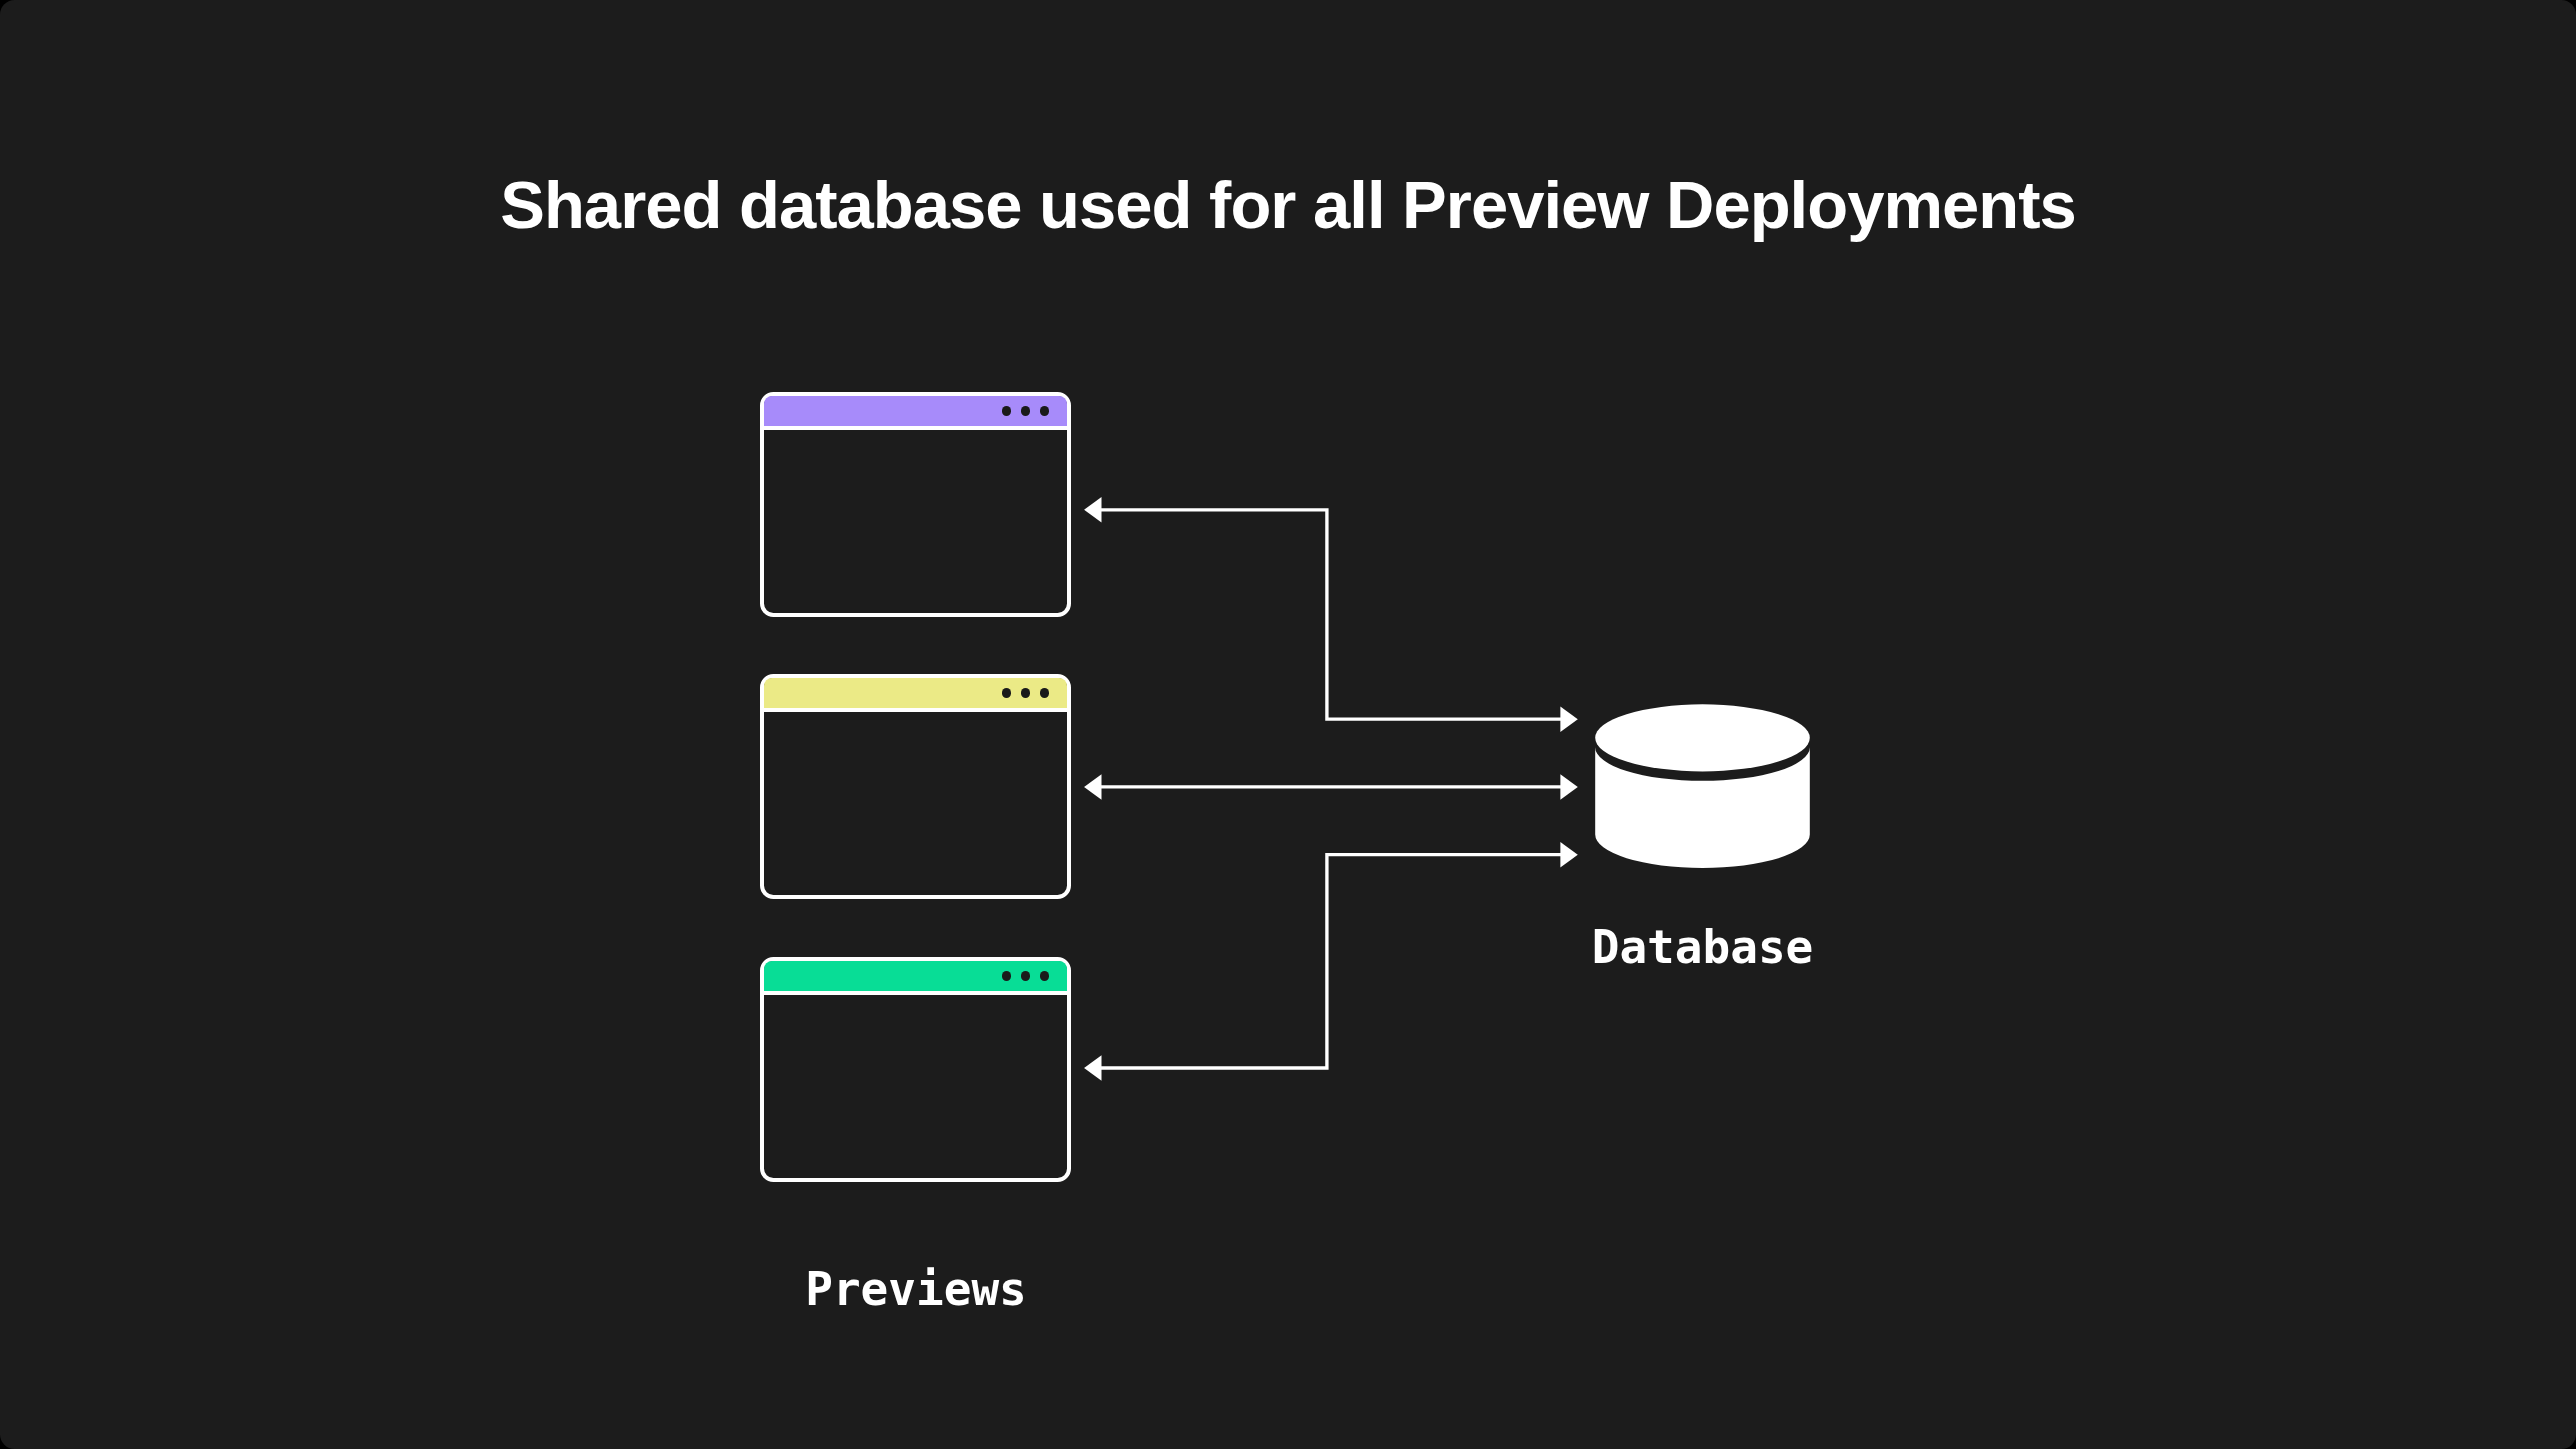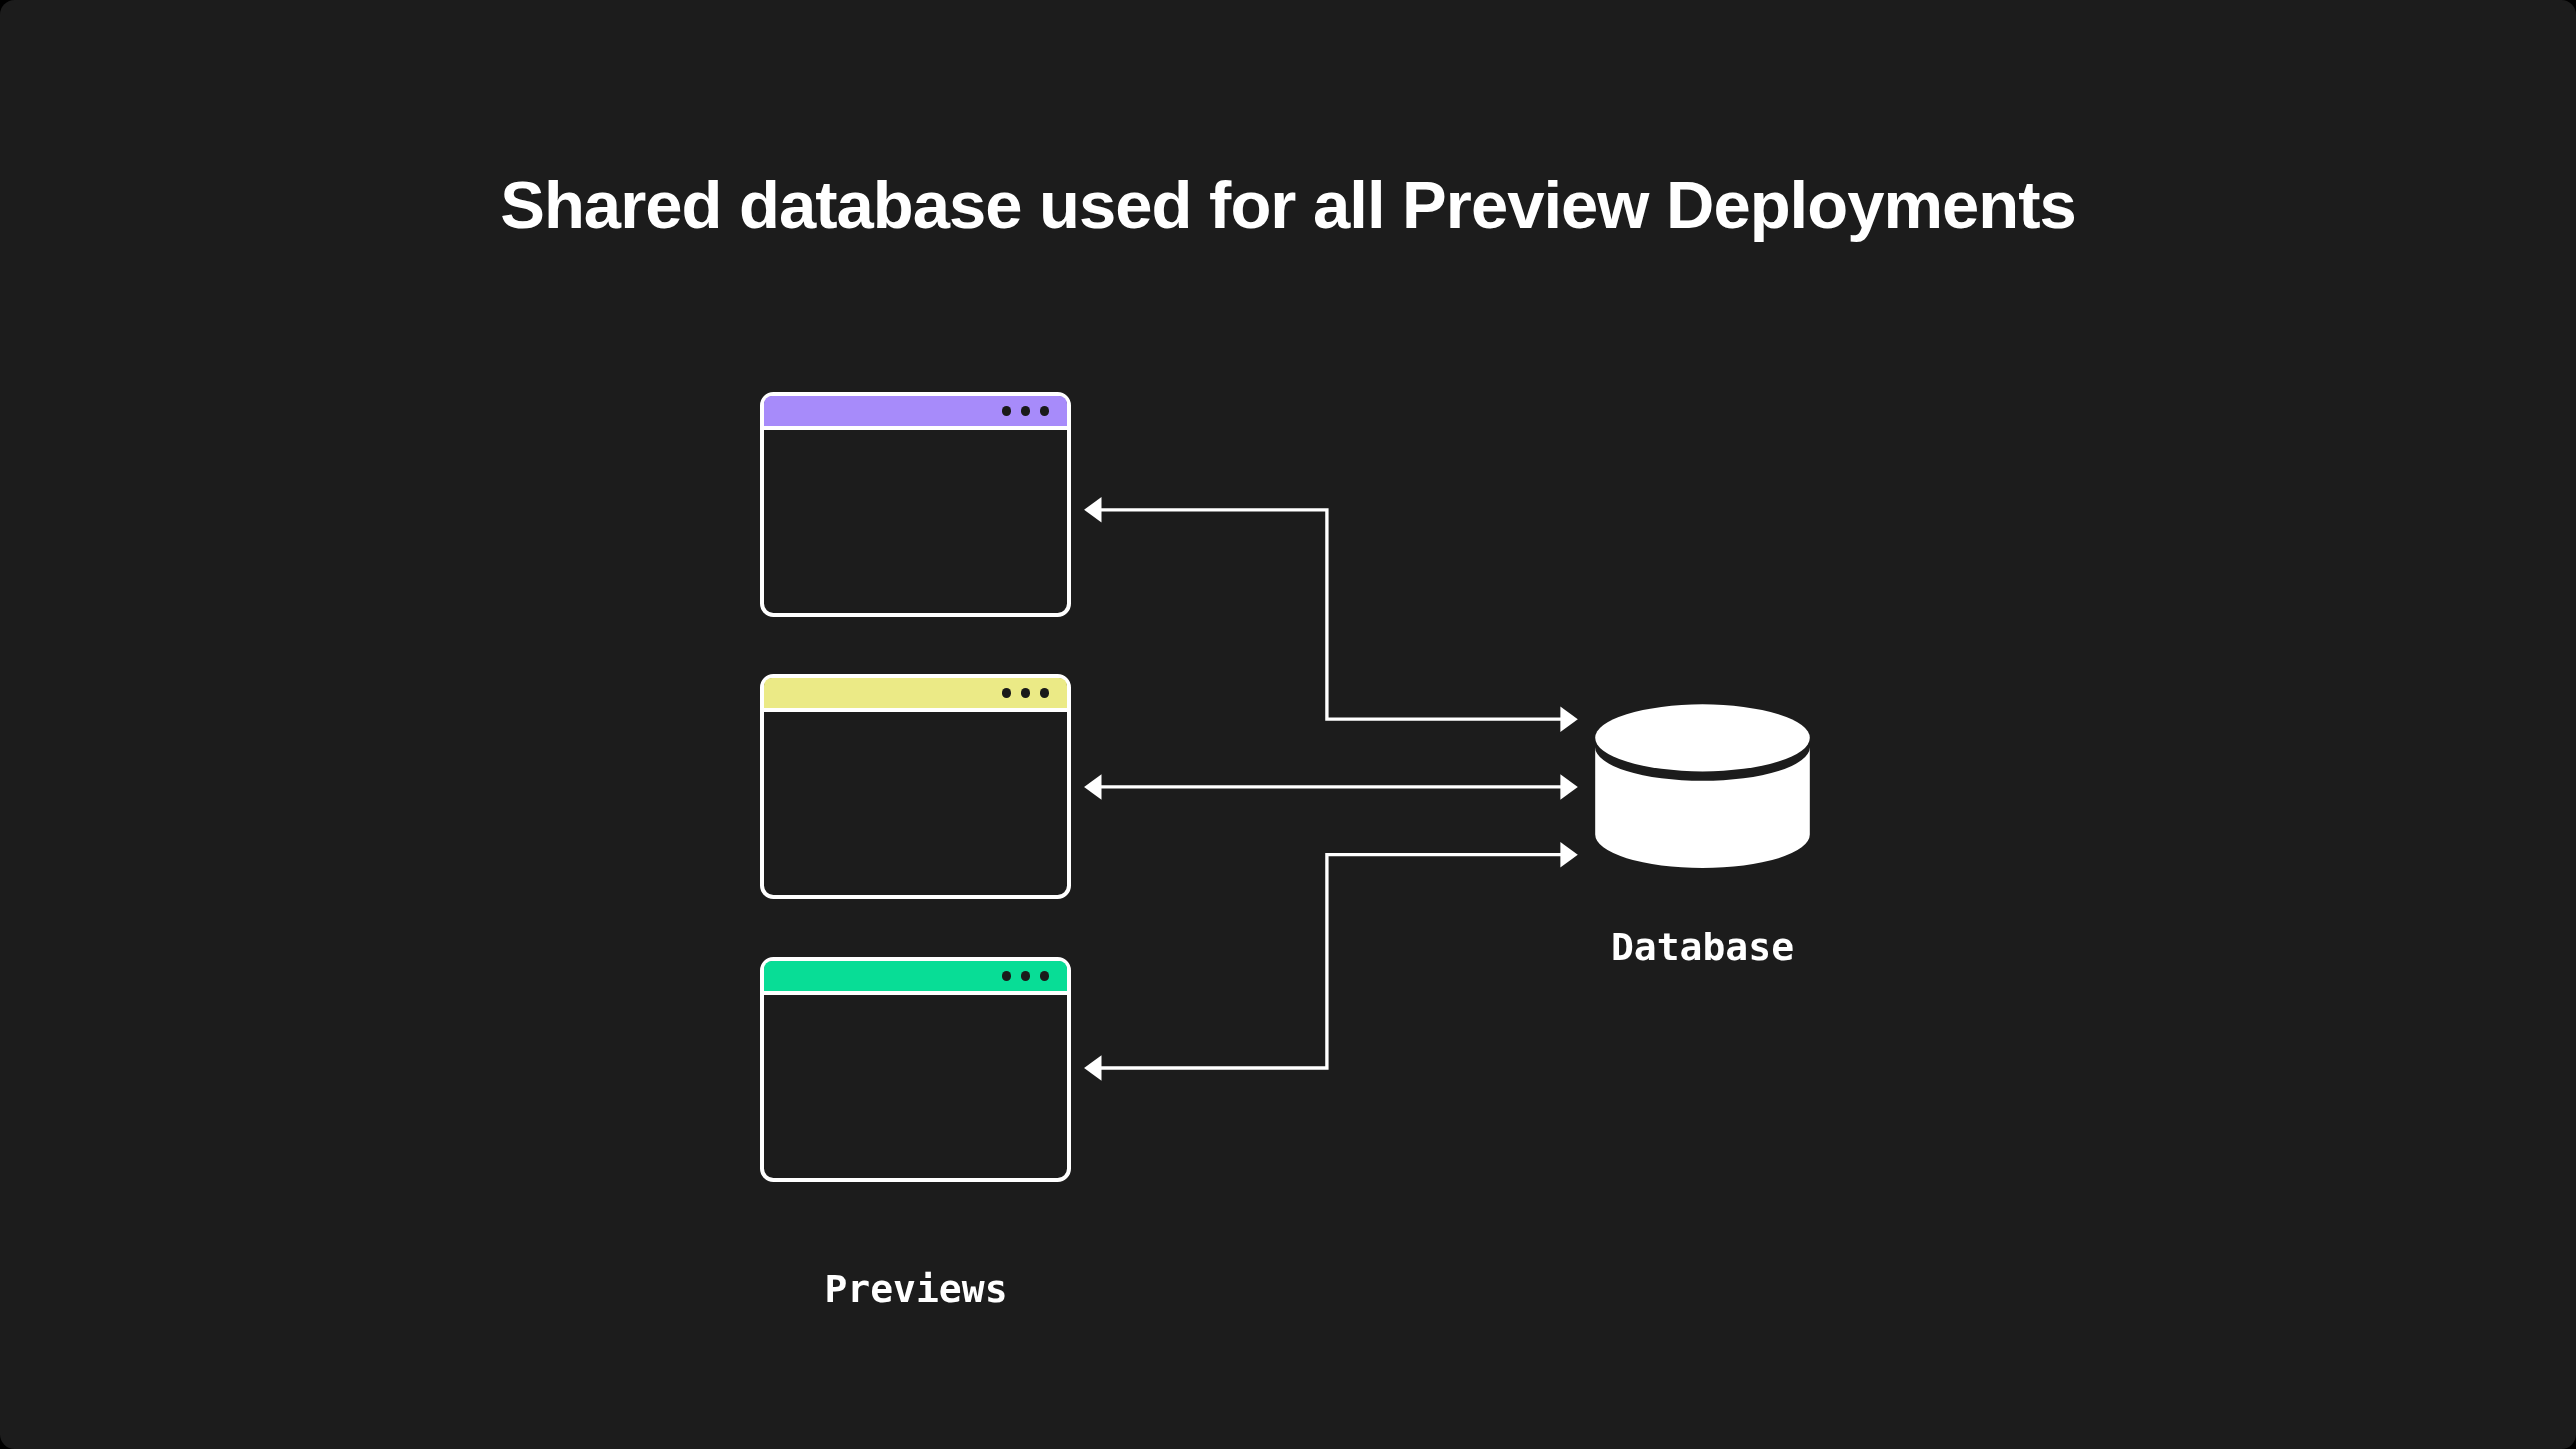--- a/index.html
+++ b/index.html
@@ -87,21 +87,21 @@
     left: 1591px;
     top: 703px;
     width: 223px;
     height: 169px;
   }
   
   .label {
     position: absolute;
     font-family: "DejaVu Sans Mono", "Liberation Mono", monospace;
     font-weight: 700;
-    font-size: 38px;
+    font-size: 46px;
     line-height: 38px;
     color: #ffffff;
     text-align: center;
   }
   .previews-label { left: 760px; top: 1246px; width: 312px; margin-top: 24px; }
   .database-label { left: 1591px; top: 928px; width: 223px; }
 </style>
 </head>
 <body>
 

